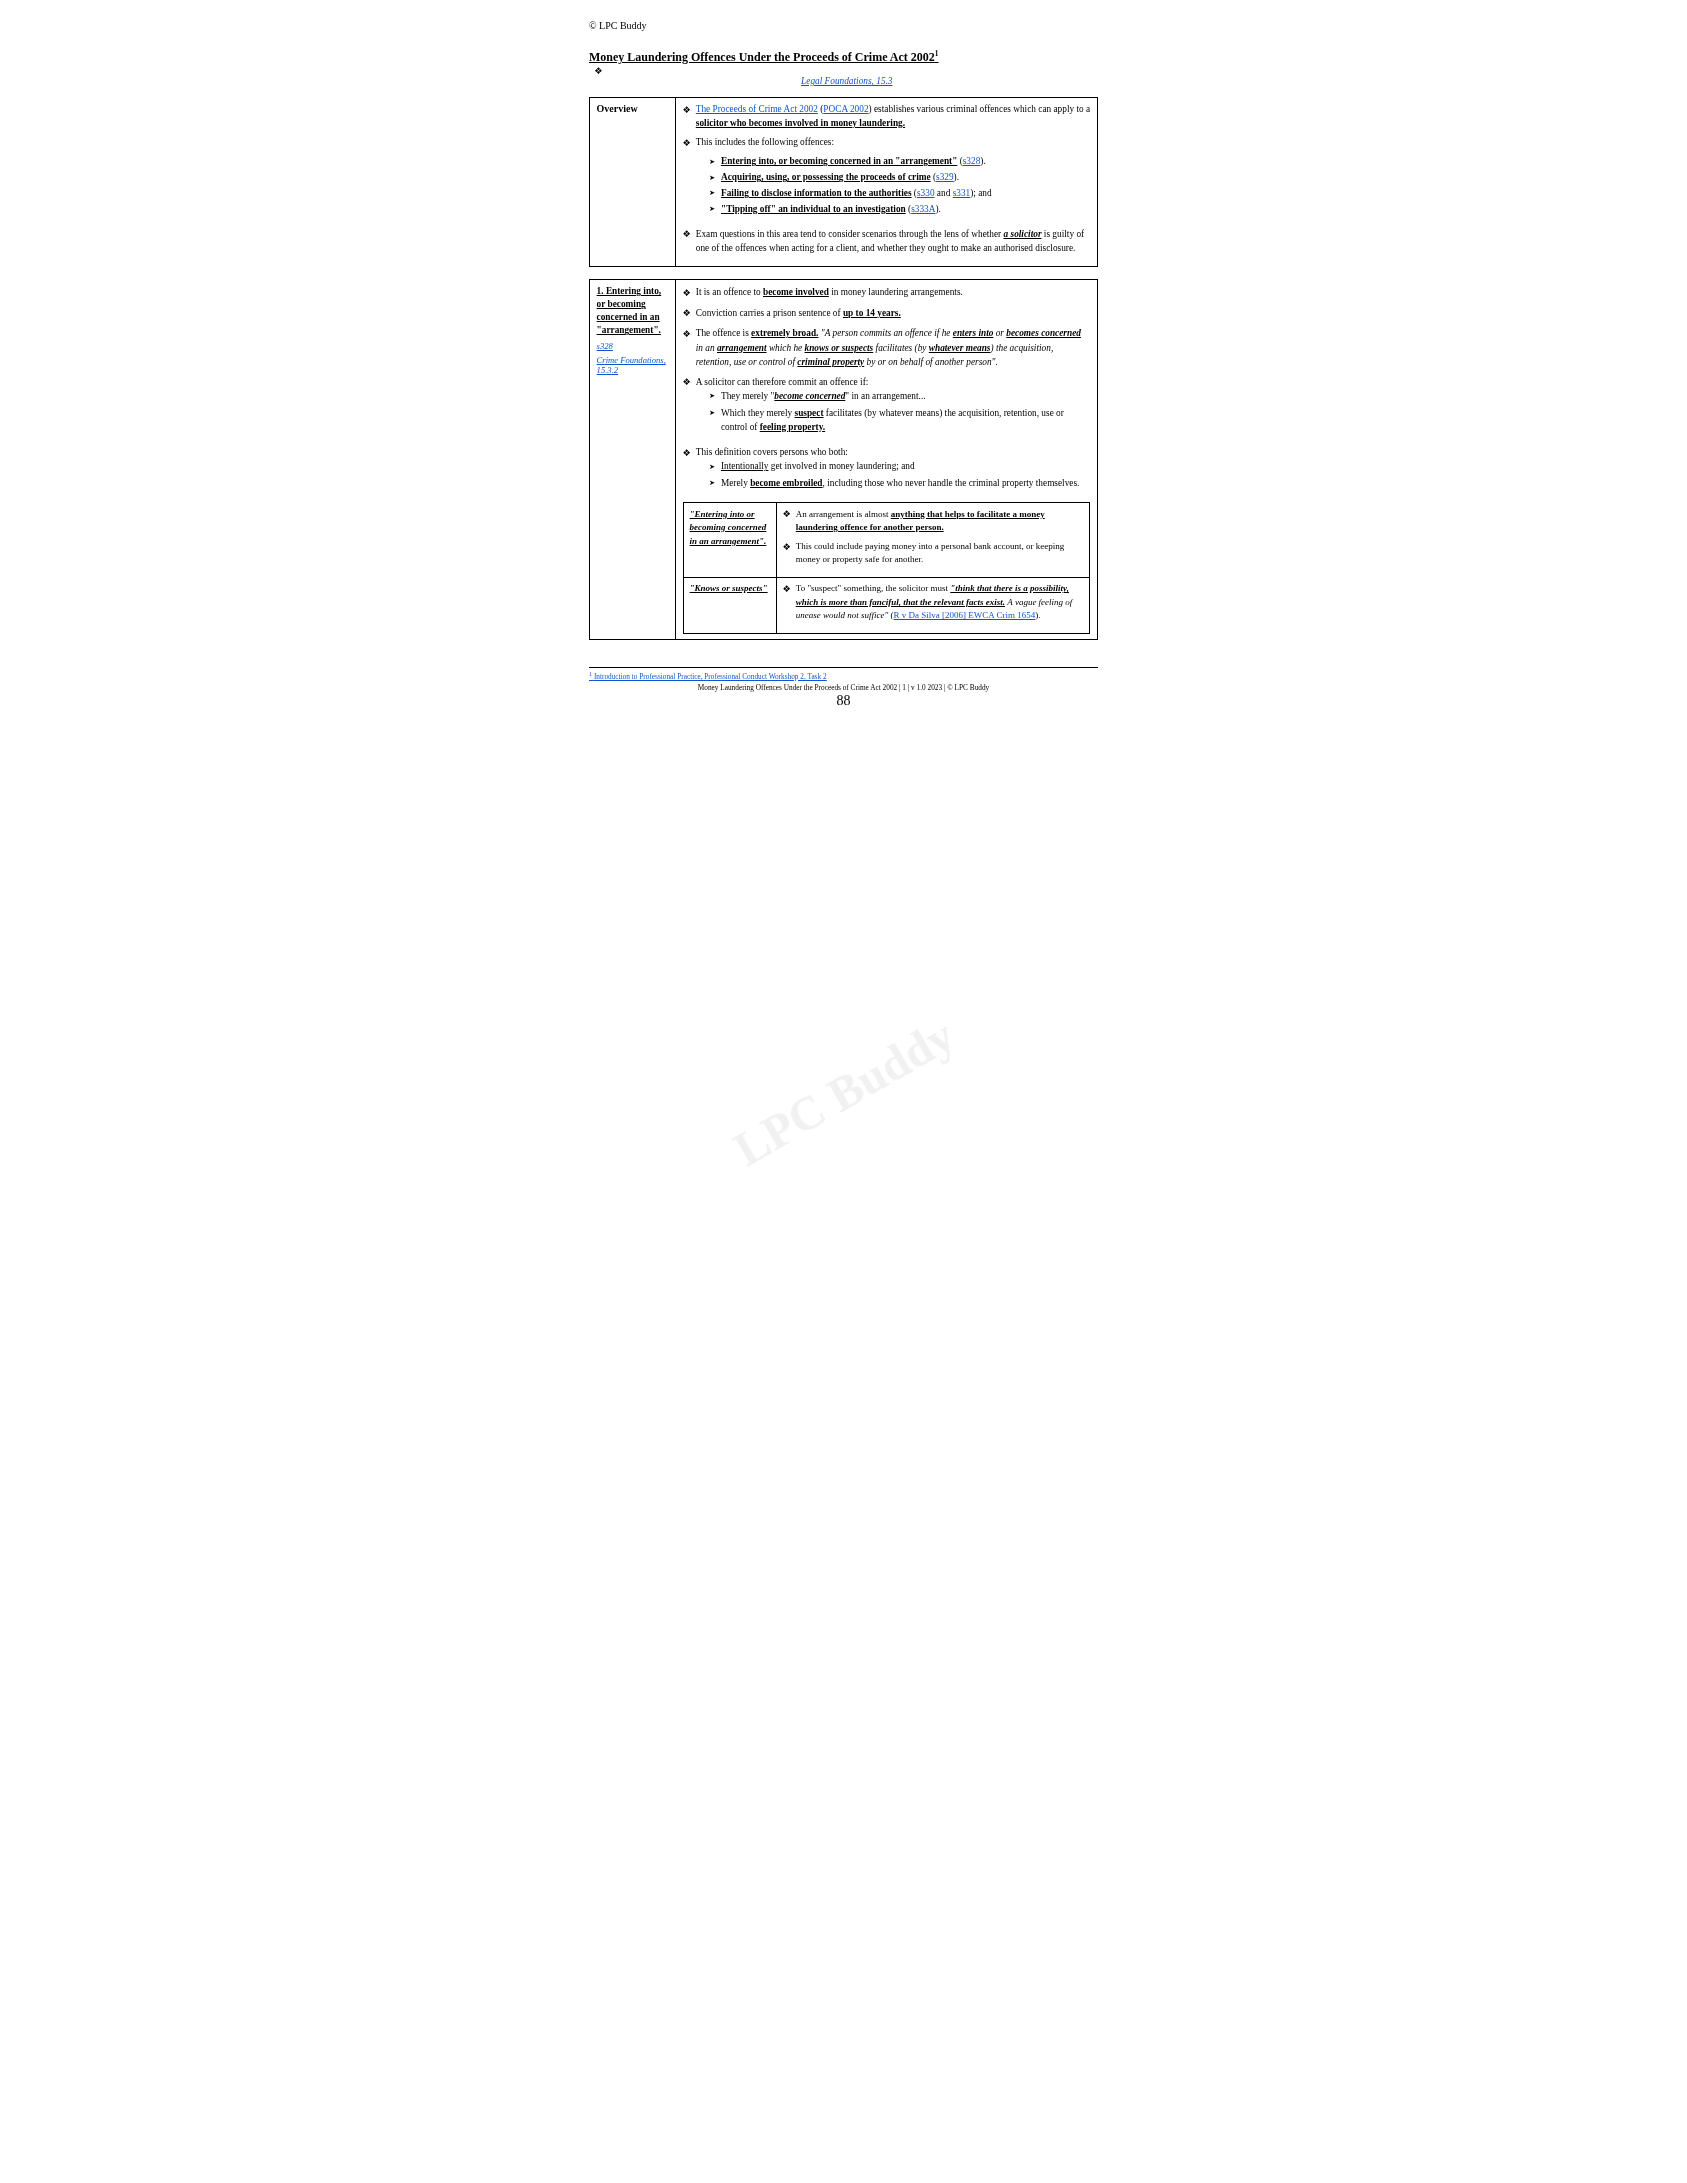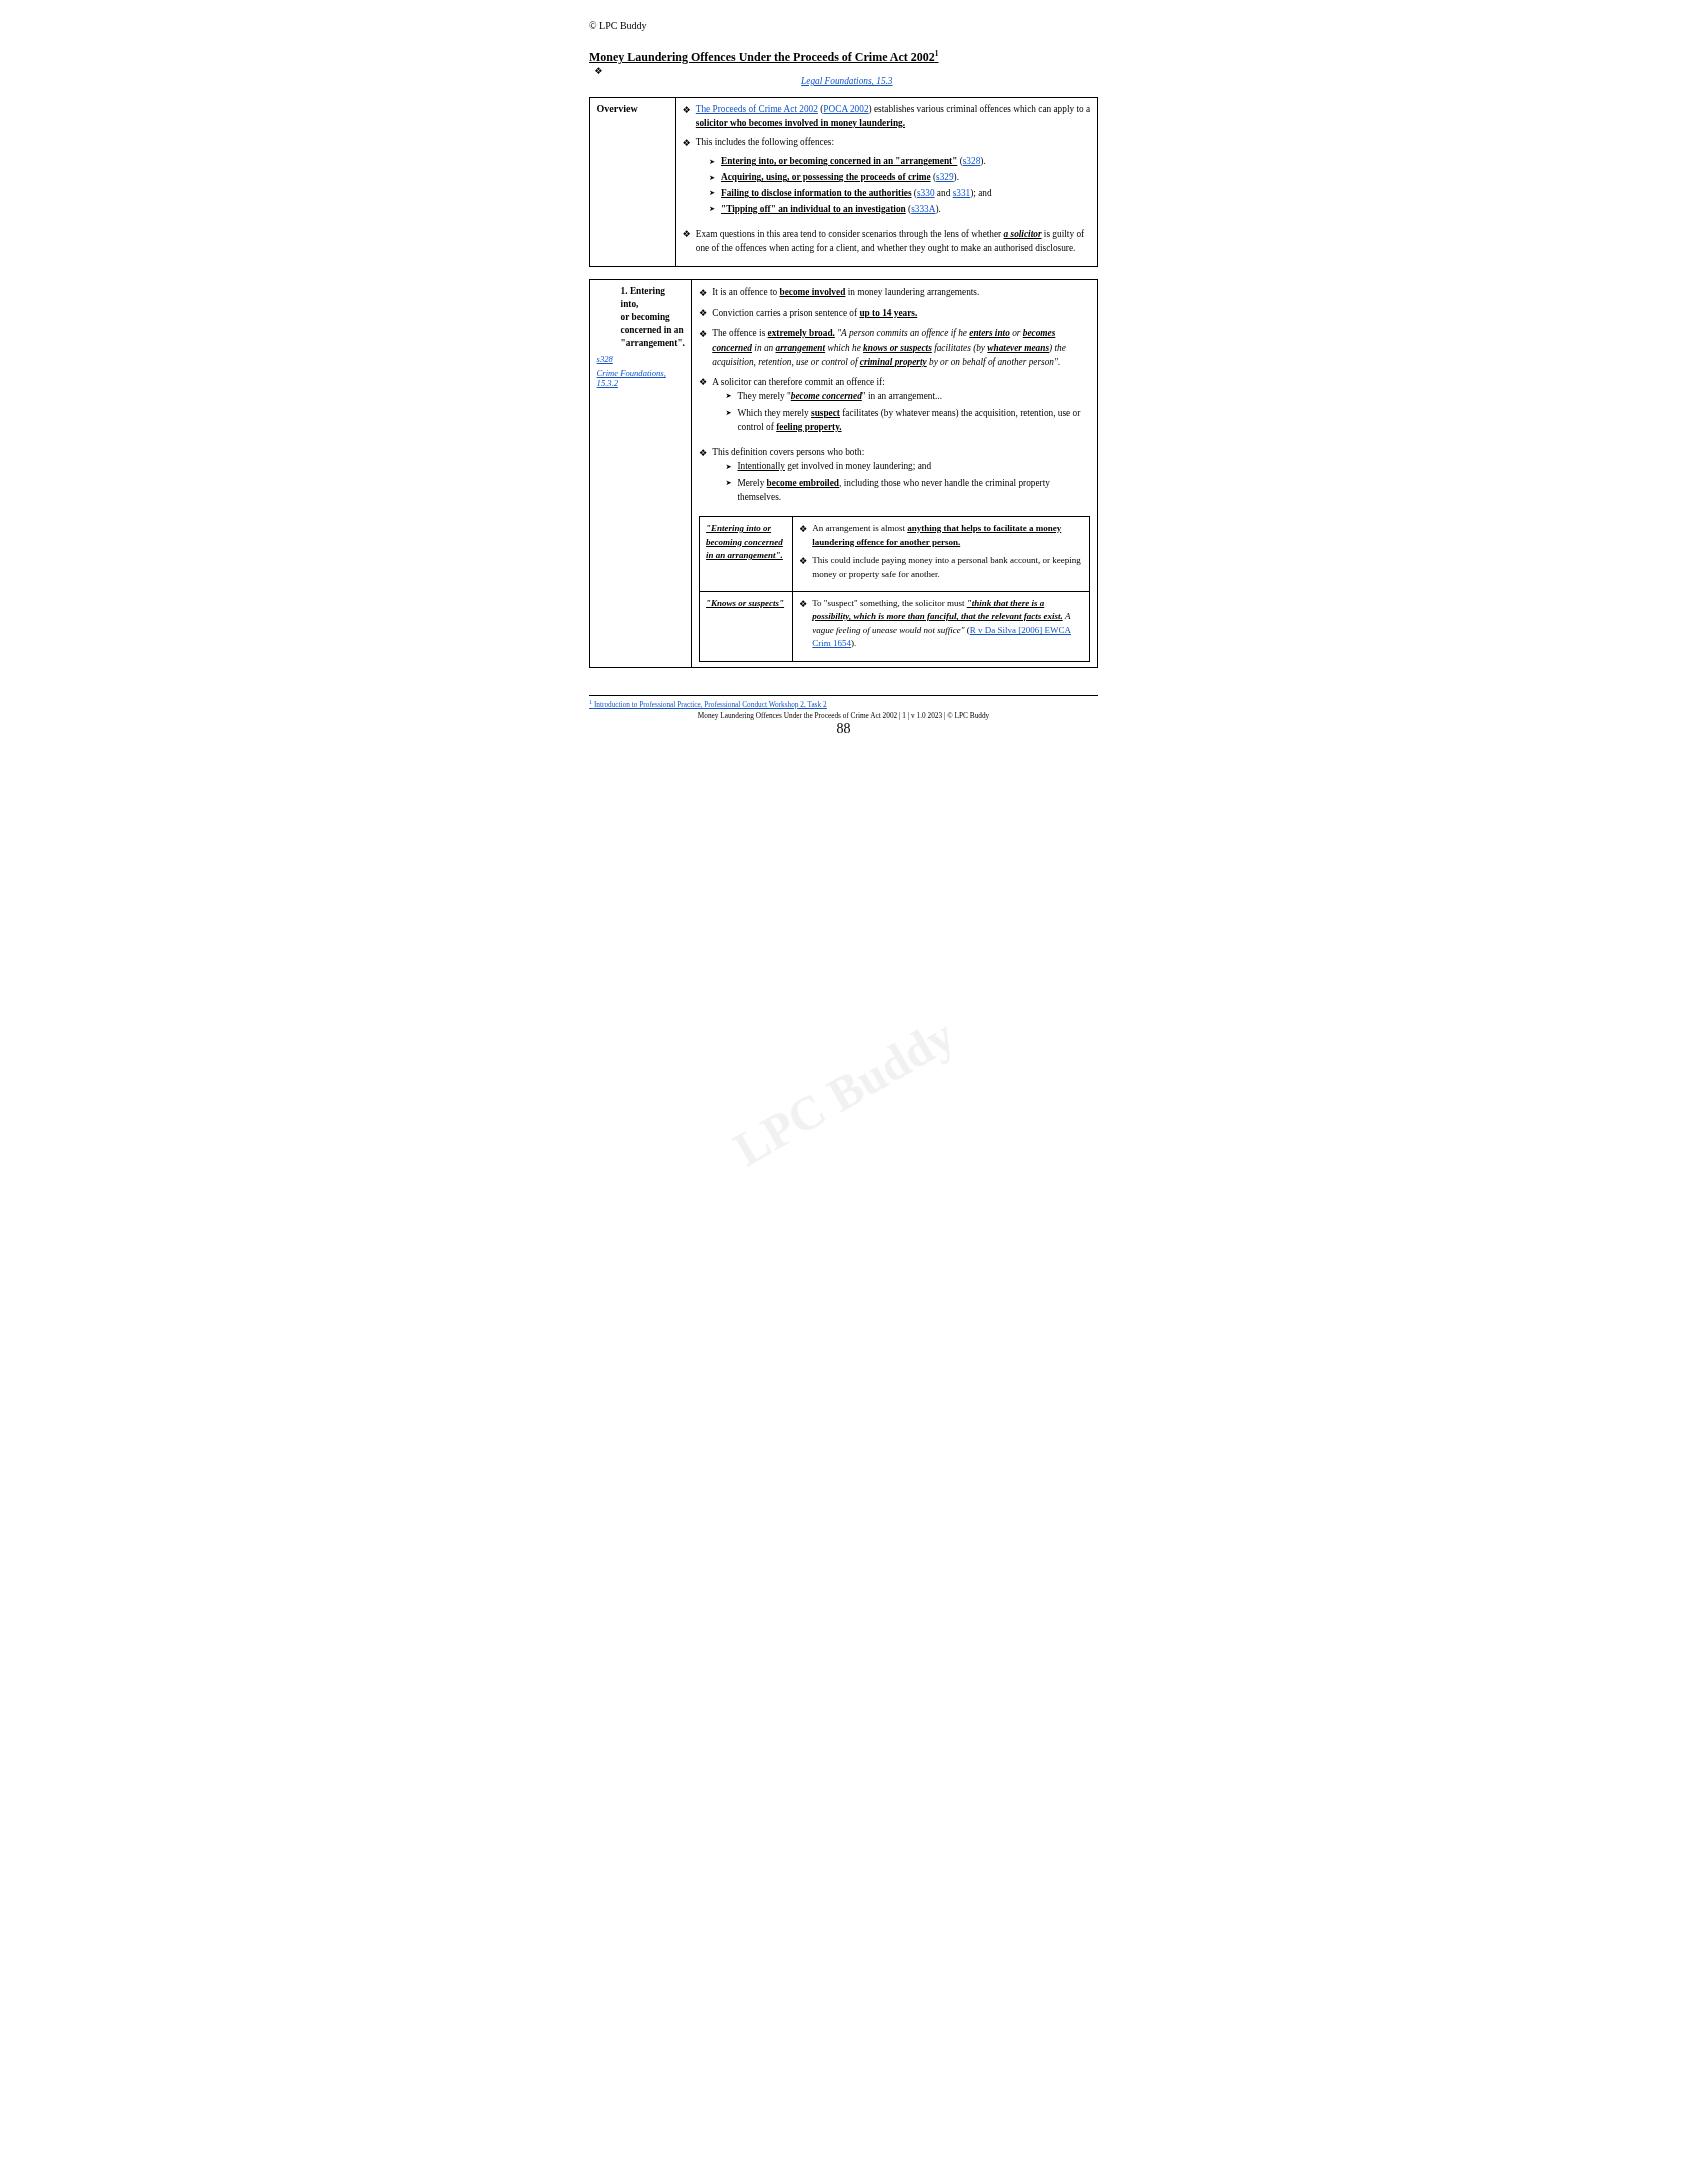--- a/index.html
+++ b/index.html
@@ -98,23 +98,23 @@
       width: 86px;
       font-size: 9.3px;
       background: #fff;
     }
     .section-right {
       font-size: 9.3px;
       line-height: 1.55;
     }
     .section-left .section-heading {
       font-weight: bold;
+      text-decoration: underline;
       font-size: 9.3px;
       line-height: 1.4;
-      margin-left: 24px;
     }
     .section-left .section-link {
       color: #1155cc;
       font-style: italic;
       text-decoration: underline;
       display: block;
       margin-top: 4px;
       font-size: 8.6px;
     }
 

